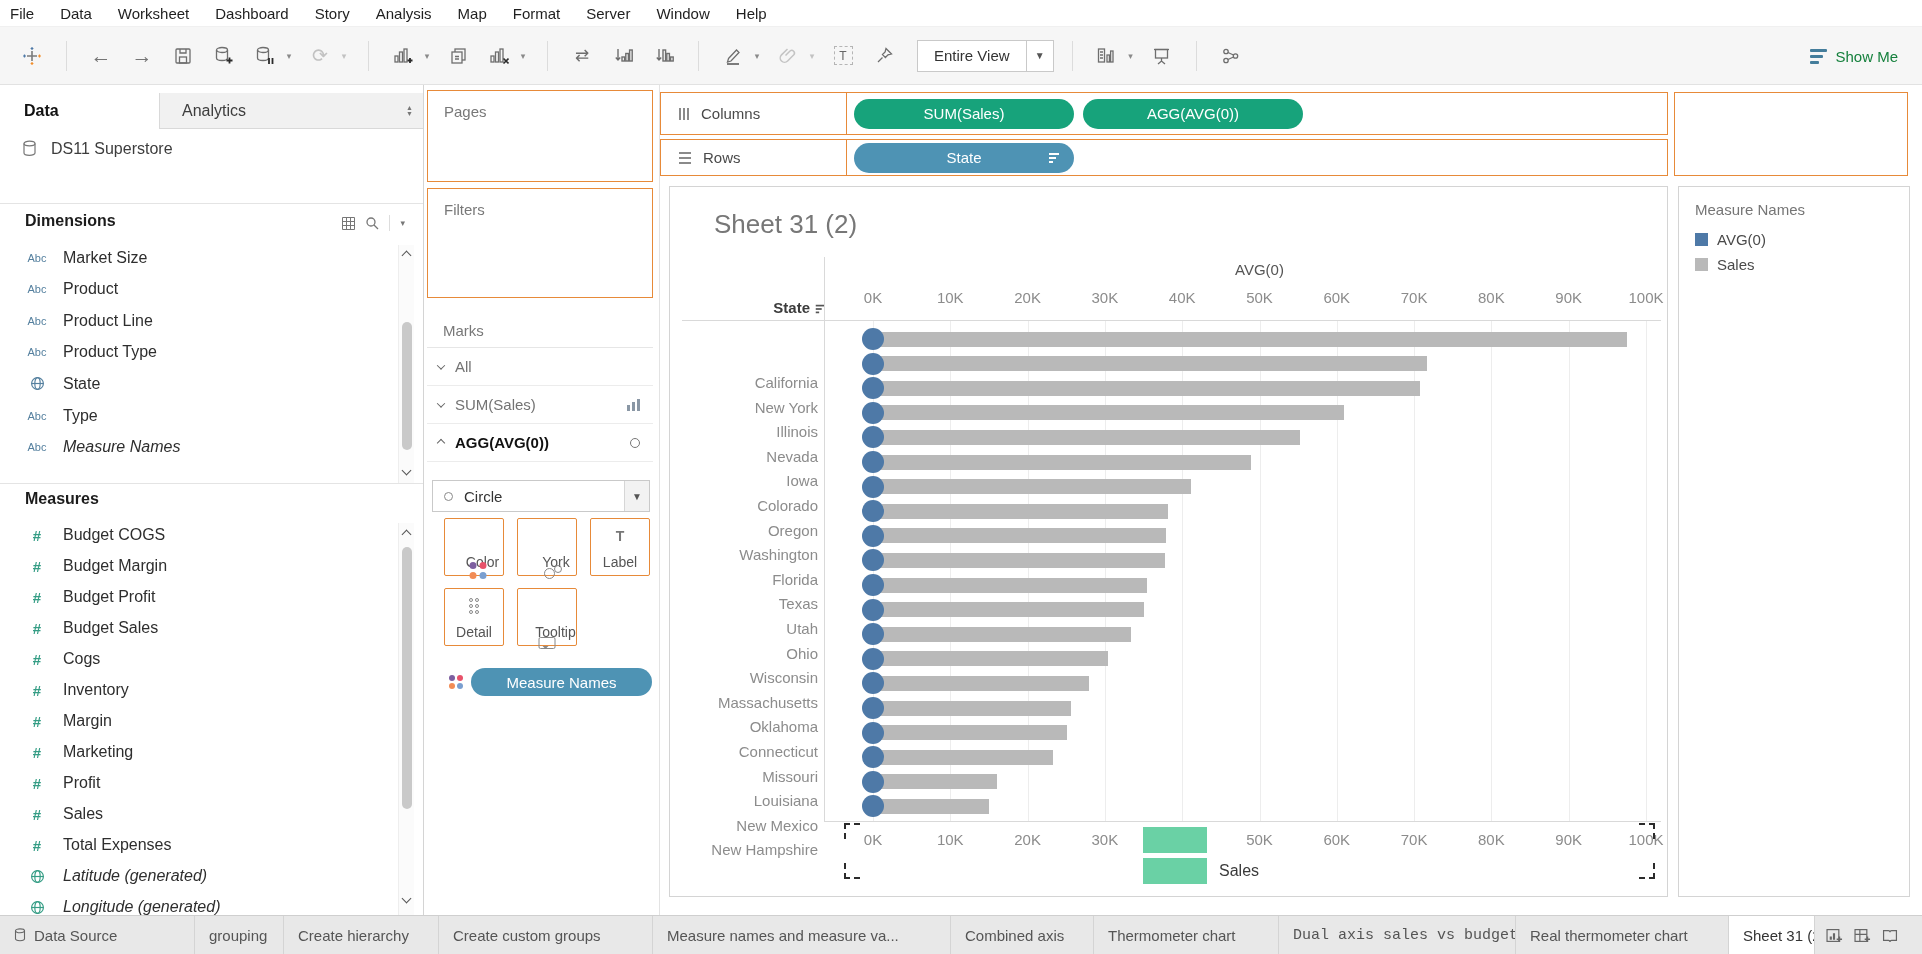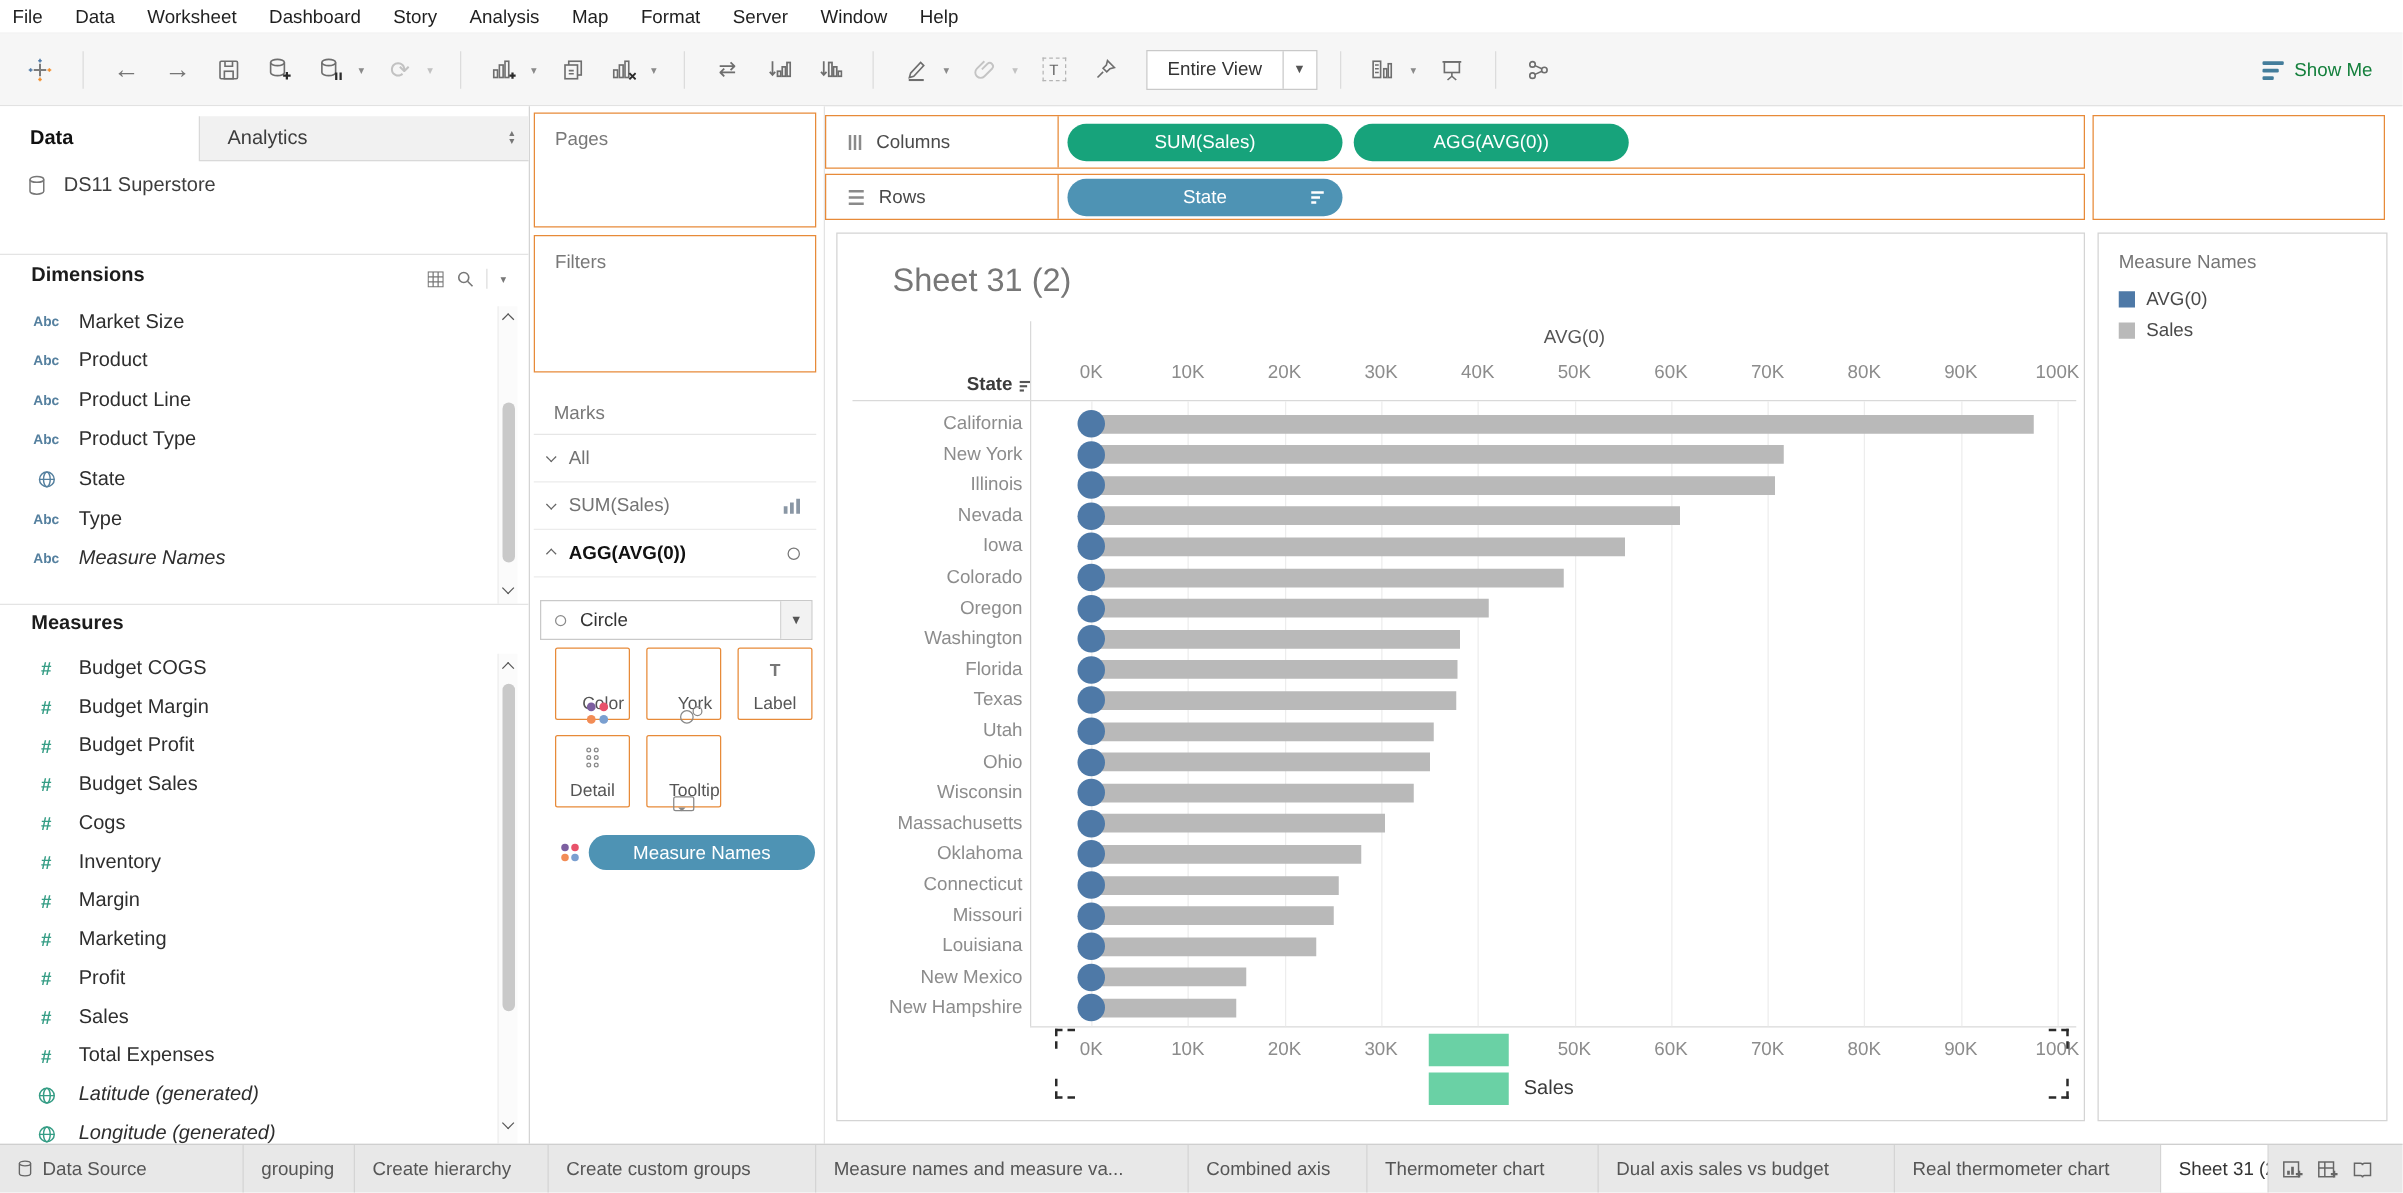--- a/index.html
+++ b/index.html
@@ -51,21 +51,21 @@
     color:#fff; font-size:7px; line-height:9px; text-align:center;}
   .panel-divider { position:absolute; left:0; width:100%; height:1px; background:#e4e4e4; }
   .sec-header { position:absolute; left:25px; font-weight:bold; font-size:16px; color:#1c1c1c; }
   .hdr-icons { position:absolute; right:18px; top:130px; display:flex; align-items:center; gap:10px; color:#777;}
   .hdr-sep { width:1px; height:16px; background:#ddd; }
   .hdr-car { font-size:9px; color:#777; }
   .field-row { position:absolute; left:0; width:394px; height:31px; display:flex; align-items:center;
     padding-left:24px; gap:13px; font-size:16px; color:#2e2e2e;}
   .field-row .flabel.italic { font-style:italic; }
   .ficon { width:26px; display:flex; justify-content:center; align-items:center; flex:0 0 26px;}
-  .ficon-abc { color:#55809f; font-size:11px; font-weight:bold; }
+  .ficon-abc { color:#55809f; font-size:11px; font-weight:normal; }
   .ficon-num { color:#359d85; font-size:15px; font-weight:bold; }
   .vscroll { position:absolute; left:398px; width:16px; background:#fbfbfb; border-left:1px solid #eee;}
   .vs-chev { position:absolute; left:4px; width:7px; height:7px; border-right:1.6px solid #555; border-bottom:1.6px solid #555;}
   .vs-up { transform:rotate(-135deg); }
   .vs-down { transform:rotate(45deg); }
   .vs-thumb { position:absolute; left:3px; width:10px; background:#c9c9c9; border-radius:5px; }
 
   
   #markscol { position:absolute; left:424px; top:85px; width:236px; height:830px; background:#fff; border-right:1px solid #e3e3e3;}
   .card { position:absolute; border:1px solid #e78a39; background:#fff; }
@@ -134,21 +134,21 @@
   
   #sheet { position:absolute; left:669px; top:186px; width:999px; height:711px; border:1px solid #d4d4d4; background:#fff; overflow:hidden;}
   #sheet-title { position:absolute; left:44px; top:22px; font-size:26px; color:#777; }
   #axis-top-label { position:absolute; left:203px; top:74px; width:773px; text-align:center; font-size:15px; color:#555; }
   .tick { position:absolute; width:62px; text-align:center; font-size:15px; color:#8c8c8c; }
   #row-header { position:absolute; left:0; top:112px; width:140px; text-align:right; font-size:15px; font-weight:bold; color:#3c3c3c;}
   #row-header-sort { position:absolute; left:145px; top:117px; color:#555; transform:scale(.85); }
   .hline { position:absolute; height:1px; background:#d9d9d9; }
   .vline { position:absolute; width:1px; background:#d9d9d9; }
   .gline { position:absolute; width:1px; background:#ededed; }
-  .rlabel { position:absolute; left:0; width:148px; text-align:right; font-size:15px; color:#8c8c8c; white-space:nowrap;}
+  .rlabel { position:absolute; left:0; width:148px; text-align:right; font-size:15px; color:#8c8c8c; white-space:nowrap;margin-top:44px;}
   .bar { position:absolute; height:15px; background:#b9b9b9; }
   .dot { position:absolute; width:22px; height:22px; border-radius:50%; background:#4e79a7; }
   .hl { position:absolute; width:64px; height:26px; background:#6ad1a5; }
   #sales-label { position:absolute; left:549px; top:671px; height:26px; display:flex; align-items:center; font-size:16px; color:#3a3a3a;}
   .selc { position:absolute; width:16px; height:16px; }
   .selc.tl { border-left:2px dashed #2b2b2b; border-top:2px dashed #2b2b2b; }
   .selc.tr { border-right:2px dashed #2b2b2b; border-top:2px dashed #2b2b2b; }
   .selc.bl { border-left:2px dashed #2b2b2b; border-bottom:2px dashed #2b2b2b; }
   .selc.br { border-right:2px dashed #2b2b2b; border-bottom:2px dashed #2b2b2b; }
 
@@ -774,21 +774,21 @@
     </div>
     <div class="btab" style="width: 298px;">
       <span>Measure names and measure va...</span>
     </div>
     <div class="btab" style="width: 143px;">
       <span>Combined axis</span>
     </div>
     <div class="btab" style="width: 185px;">
       <span>Thermometer chart</span>
     </div>
-    <div class="btab" style="width: 237px;">
+    <div class="btab" style="width: 237px; font-family: Liberation Mono, monospace;">
       <span>Dual axis sales vs budget</span>
     </div>
     <div class="btab" style="width: 213px;">
       <span>Real thermometer chart</span>
     </div>
     <div class="btab active" style="width: 86px;">
       <span>Sheet 31 (2)</span>
     </div>
     <div class="newbtns">
       <span>

